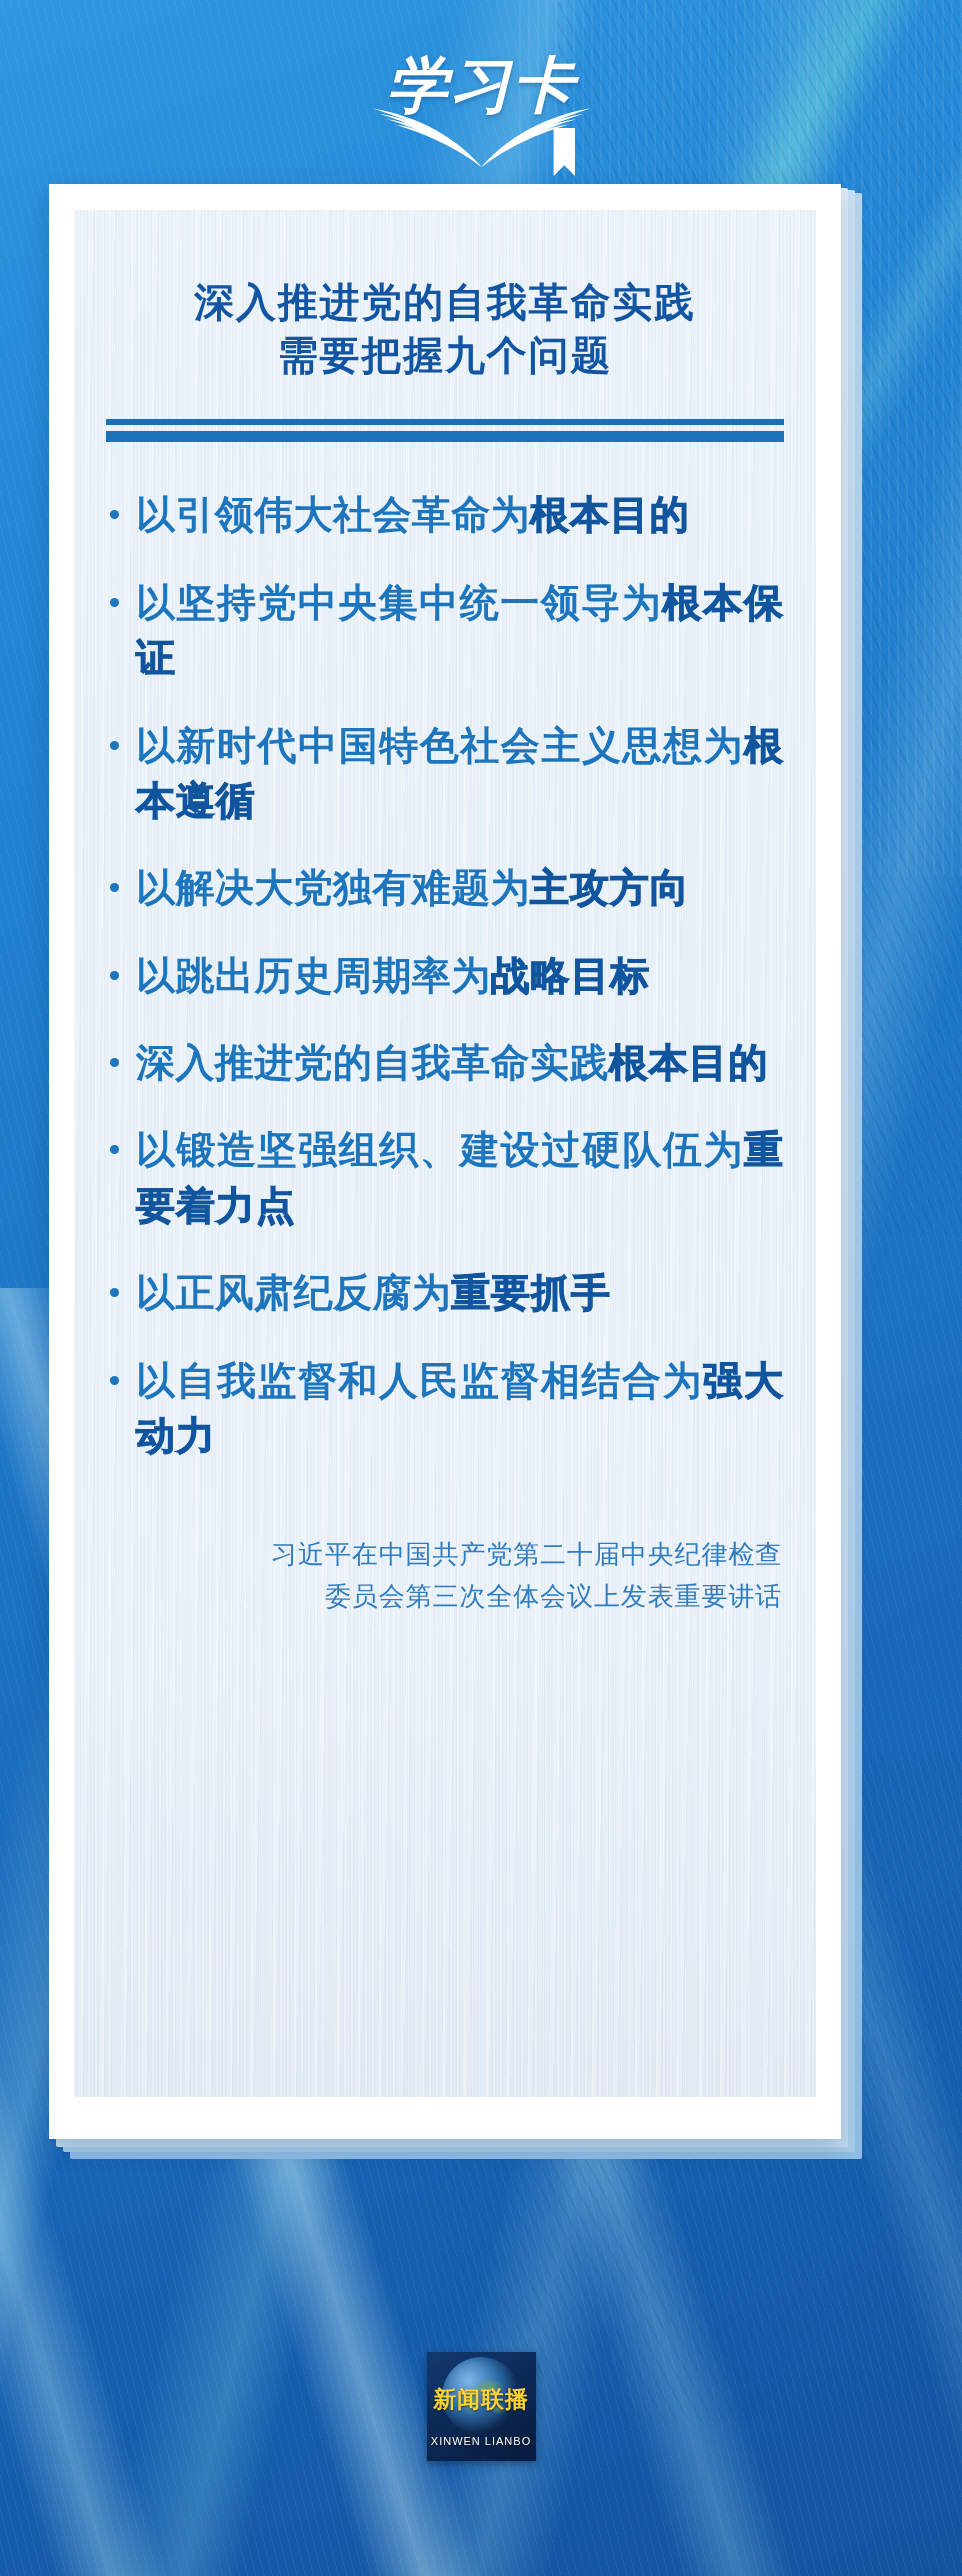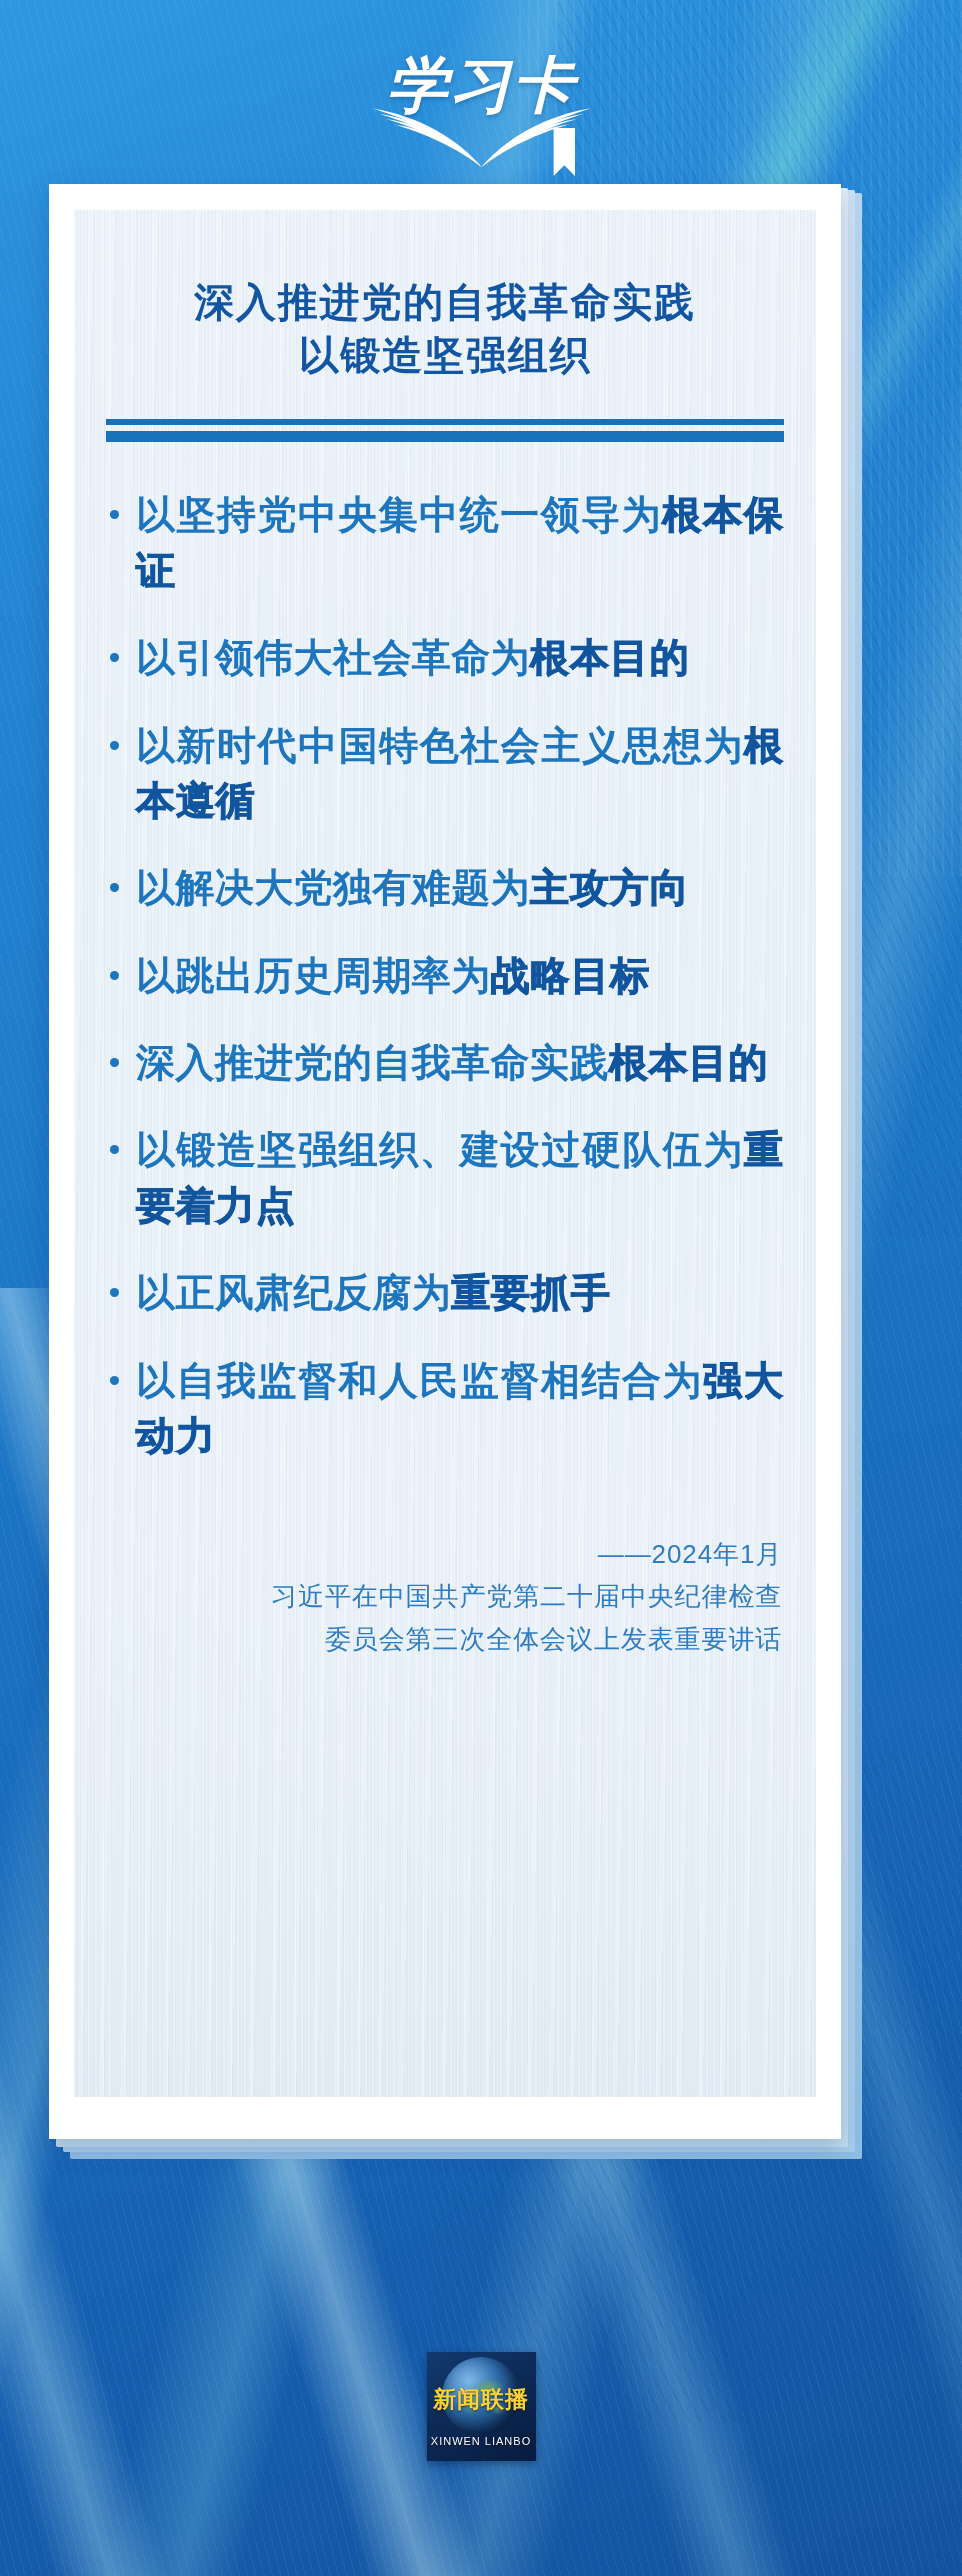--- a/index.html
+++ b/index.html
@@ -300,40 +300,40 @@
 
     <div class="card">
       <div class="card-inner">
         <div class="paper-grain"></div>
         <div class="paper-grain2"></div>
 
         <div class="card-content">
 
           <div class="title">
             <span class="title-line">深入推进党的自我革命实践</span>
-            <span class="title-line">以锻造坚强组织</span>
+            <span class="title-line">需要把握九个问题</span>
           </div>
 
           <div class="divider">
             <div class="d-thin"></div>
             <div class="d-gap"></div>
             <div class="d-thick"></div>
           </div>
 
           <div class="bullets">
 
             <div class="bullet">
+              <span class="bullet-dot"></span><span>以引领伟大社会革命为</span><span class="em">根本目的</span>
+            </div>
+
+            <div class="bullet">
               <span class="bullet-dot"></span><span>以坚持党中央集中统一领导为</span><span class="em">根本保证</span>
             </div>
 
             <div class="bullet">
-              <span class="bullet-dot"></span><span>以引领伟大社会革命为</span><span class="em">根本目的</span>
-            </div>
-
-            <div class="bullet">
               <span class="bullet-dot"></span><span>以新时代中国特色社会主义思想为</span><span class="em">根本遵循</span>
             </div>
 
             <div class="bullet">
               <span class="bullet-dot"></span><span>以解决大党独有难题为</span><span class="em">主攻方向</span>
             </div>
 
             <div class="bullet">
               <span class="bullet-dot"></span><span>以跳出历史周期率为</span><span class="em">战略目标</span>
             </div>
@@ -350,21 +350,20 @@
               <span class="bullet-dot"></span><span>以正风肃纪反腐为</span><span class="em">重要抓手</span>
             </div>
 
             <div class="bullet">
               <span class="bullet-dot"></span><span>以自我监督和人民监督相结合为</span><span class="em">强大动力</span>
             </div>
 
           </div>
 
           <div class="attrib">
-            <span class="attrib-line">——2024年1月</span>
             <span class="attrib-line">习近平在中国共产党第二十届中央纪律检查</span>
             <span class="attrib-line">委员会第三次全体会议上发表重要讲话</span>
           </div>
 
         </div>
       </div>
     </div>
   </div>
 
   <div class="footer">

